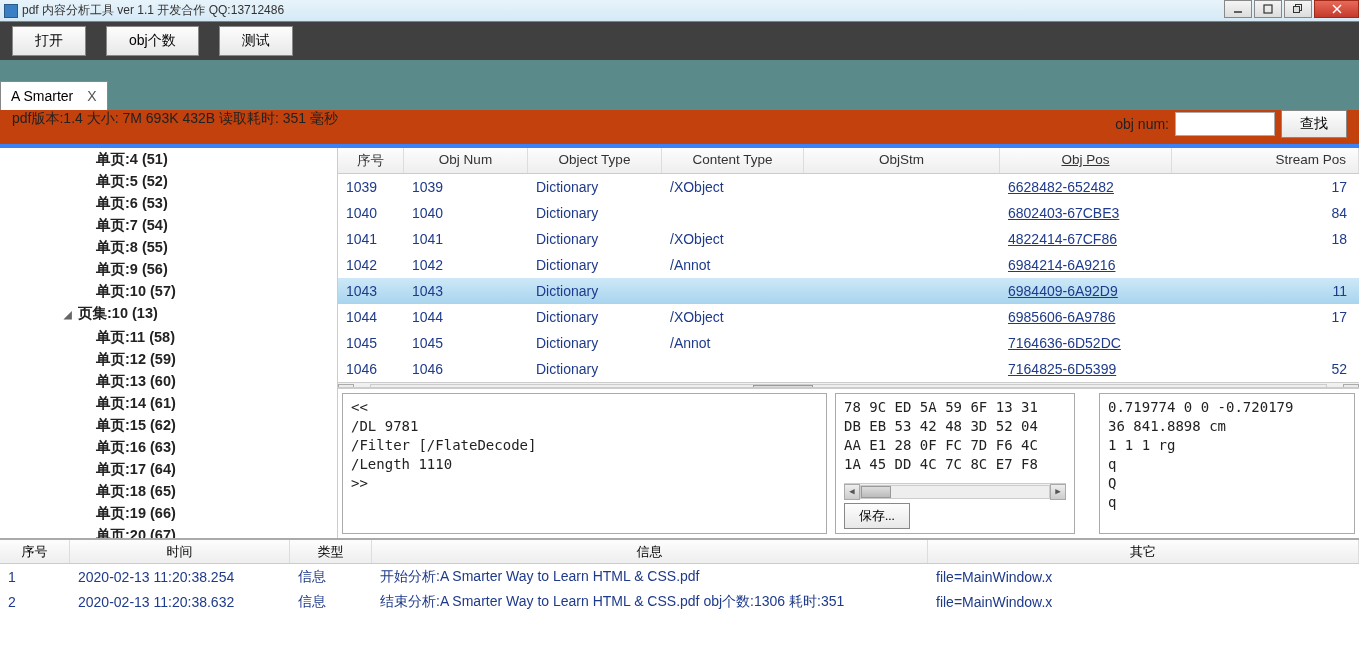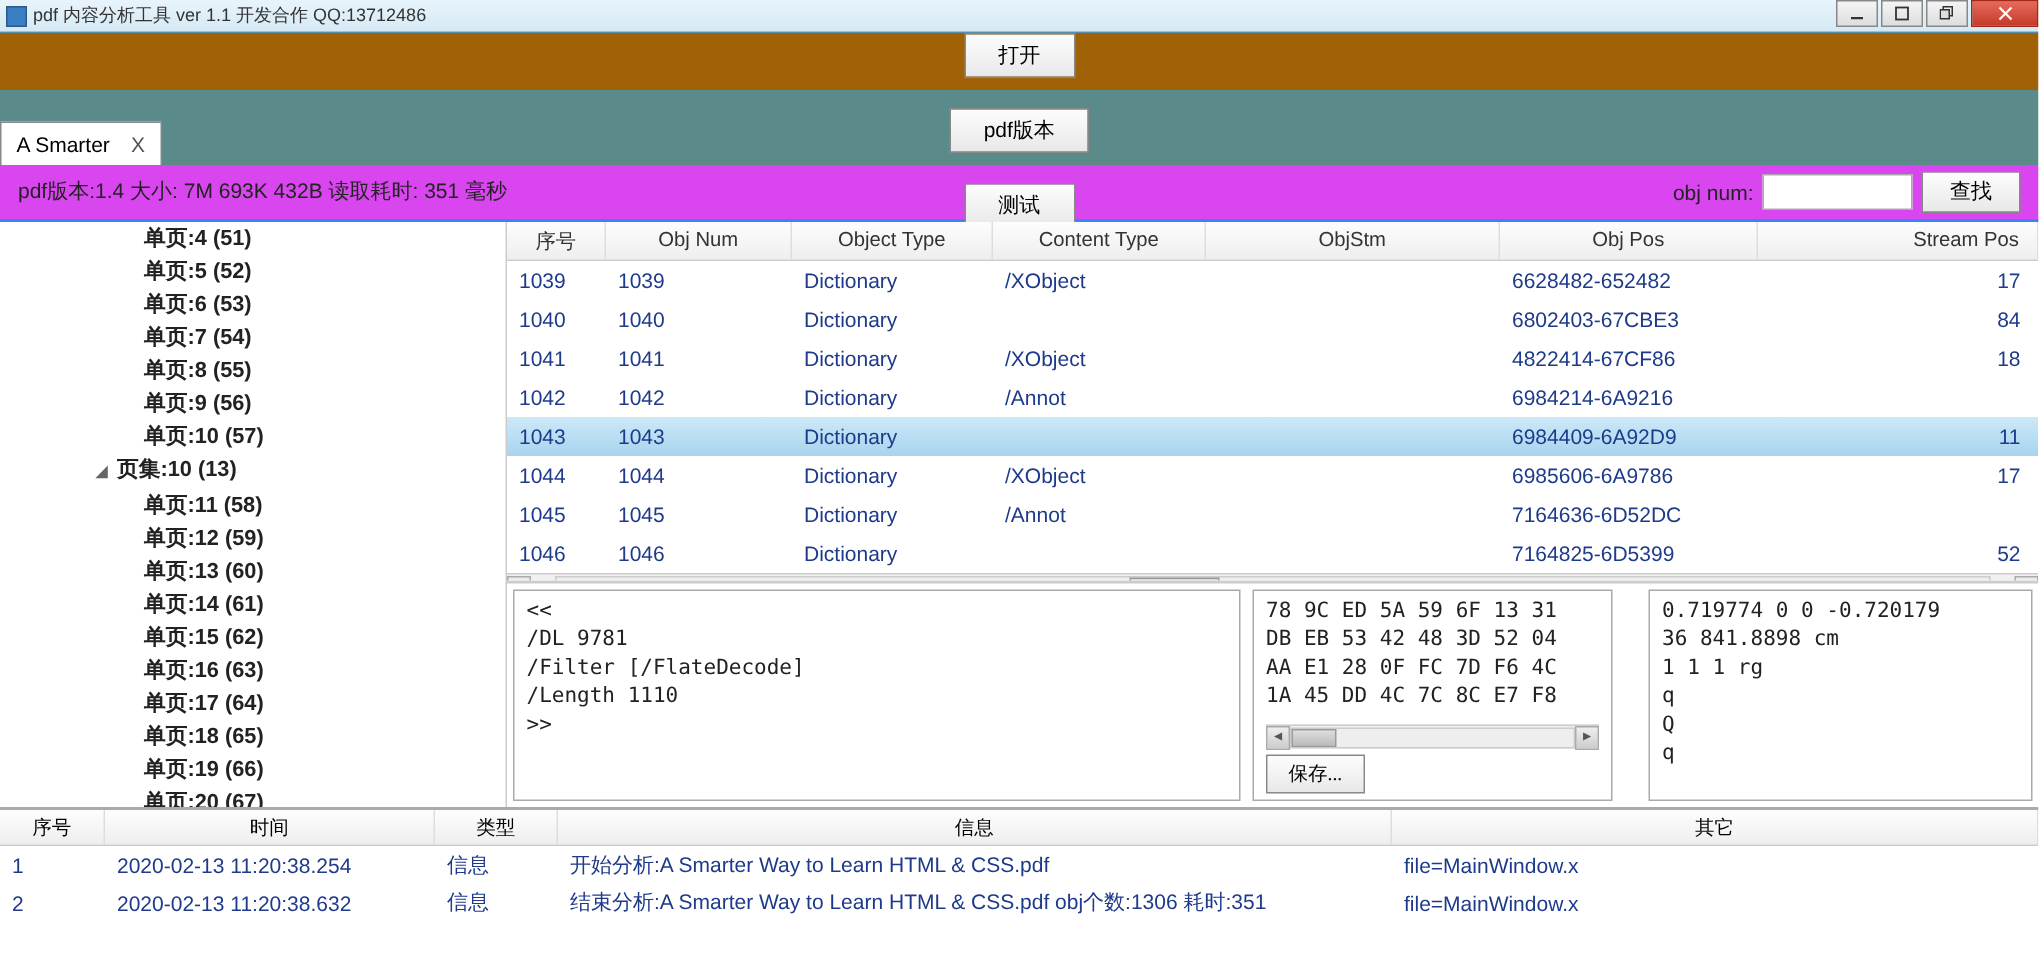--- a/index.html
+++ b/index.html
@@ -8,30 +8,30 @@
 
 .titlebar { background: linear-gradient(#e8f4fb, #d5e9f5); height: 22px; border-bottom: 1px solid #5a8ca8; display: flex; align-items: center; padding-left: 4px; position: relative; }
 .titlebar-icon { width: 14px; height: 14px; background: #3a7fc4; border: 1px solid #2a5a8a; margin-right: 4px; }
 .titlebar-text { font-size: 12px; color: #333; }
 .window-controls { position: absolute; right: 0; top: 0; display: flex; }
 .window-btn { width: 28px; height: 18px; border: 1px solid #888; display: flex; align-items: center; justify-content: center; font-size: 10px; background: linear-gradient(#f5f5f5,#ddd); margin-left: 2px; cursor: pointer; }
 .window-btn.close { background: linear-gradient(#e86a5a,#c43a2a); color: #fff; border-color: #a02a1a; width: 45px; }
 .window-btn svg { width: 10px; height: 10px; }
 
 
-.toolbar { background: #a16207; height: 38px; display: flex; align-items: center; padding: 0 12px; gap: 20px; flex-direction: column; }
+.toolbar { background: #404040; height: 38px; display: flex; align-items: center; padding: 0 12px; gap: 20px; }
 .tb-btn { background: linear-gradient(#fdfdfd,#e8e8e8); border: 1px solid #888; padding: 5px 22px; font-size: 14px; cursor: pointer; font-family: inherit; }
 
 
 .tabstrip { background: #5a8a8a; height: 50px; display: flex; align-items: flex-end; padding-left: 0; }
 .tab { background: #fff; border: 1px solid #888; border-bottom: none; padding: 6px 10px; display: flex; align-items: center; gap: 14px; font-size: 14px; }
 .tab-close { cursor: pointer; color: #555; font-size: 14px; }
 
 
-.infobar { background: #d946ef; border-bottom: 2px solid #3b82f6; height: 38px; display: flex; align-items: center; padding: 0 12px; font-size: 14px; color: #222; }
+.infobar { background: #c2410c; border-bottom: 4px solid #3b82f6; height: 38px; display: flex; align-items: flex-start; padding: 0 12px; font-size: 14px; color: #222; }
 .infobar-right { margin-left: auto; display: flex; align-items: center; gap: 6px; }
 .objnum-input { border: 1px solid #aaa; height: 24px; width: 100px; padding: 0 4px; }
 .find-btn { background: linear-gradient(#fdfdfd,#e8e8e8); border: 1px solid #888; padding: 4px 18px; cursor: pointer; font-family: inherit; font-size: 14px; }
 
 
 .main { display: flex; height: 390px; }
 
 
 .tree-pane { width: 338px; border-right: 1px solid #ccc; overflow: hidden; position: relative; background: #fff; }
 .tree-scroll { overflow-y: scroll; height: 100%; }
@@ -71,21 +71,21 @@
 .log-header-cell { border-right: 1px solid #ddd; padding: 3px 8px; font-size: 13px; text-align: center; }
 .log-row { display: flex; height: 25px; align-items: center; }
 .log-cell { padding: 2px 8px; font-size: 14px; color: #1e3a8a; overflow: hidden; white-space: nowrap; }
 
 
 .c-seq { width: 66px; }
 .c-objnum { width: 124px; }
 .c-objtype { width: 134px; }
 .c-contenttype { width: 142px; }
 .c-objstm { width: 196px; }
-.c-objpos { width: 172px; }
+.c-objpos { width: 172px; text-decoration: underline; }
 .c-streampos { flex: 1; text-align: right; padding-right: 12px; }
 
 .l-seq { width: 70px; }
 .l-time { width: 220px; }
 .l-type { width: 82px; }
 .l-msg { width: 556px; }
 .l-other { flex: 1; }
 
 
 .tree-scroll::-webkit-scrollbar { width: 17px; }
@@ -120,21 +120,21 @@
         <svg viewBox="0 0 10 10">
           <line x1="1" y1="1" x2="9" y2="9" stroke="#fff" stroke-width="1.5"></line>
           <line x1="9" y1="1" x2="1" y2="9" stroke="#fff" stroke-width="1.5"></line>
         </svg>
       </div>
   </div>
 </div>
 
 <div class="toolbar">
   <button class="tb-btn">打开</button>
-  <button class="tb-btn">pdf版本</button>
+  <button class="tb-btn">obj个数</button>
   <button class="tb-btn">测试</button>
 </div>
 
 <div class="tabstrip">
   <div class="tab">
     <span>A Smarter</span>
     <span class="tab-close">X</span>
   </div>
 </div>
 

